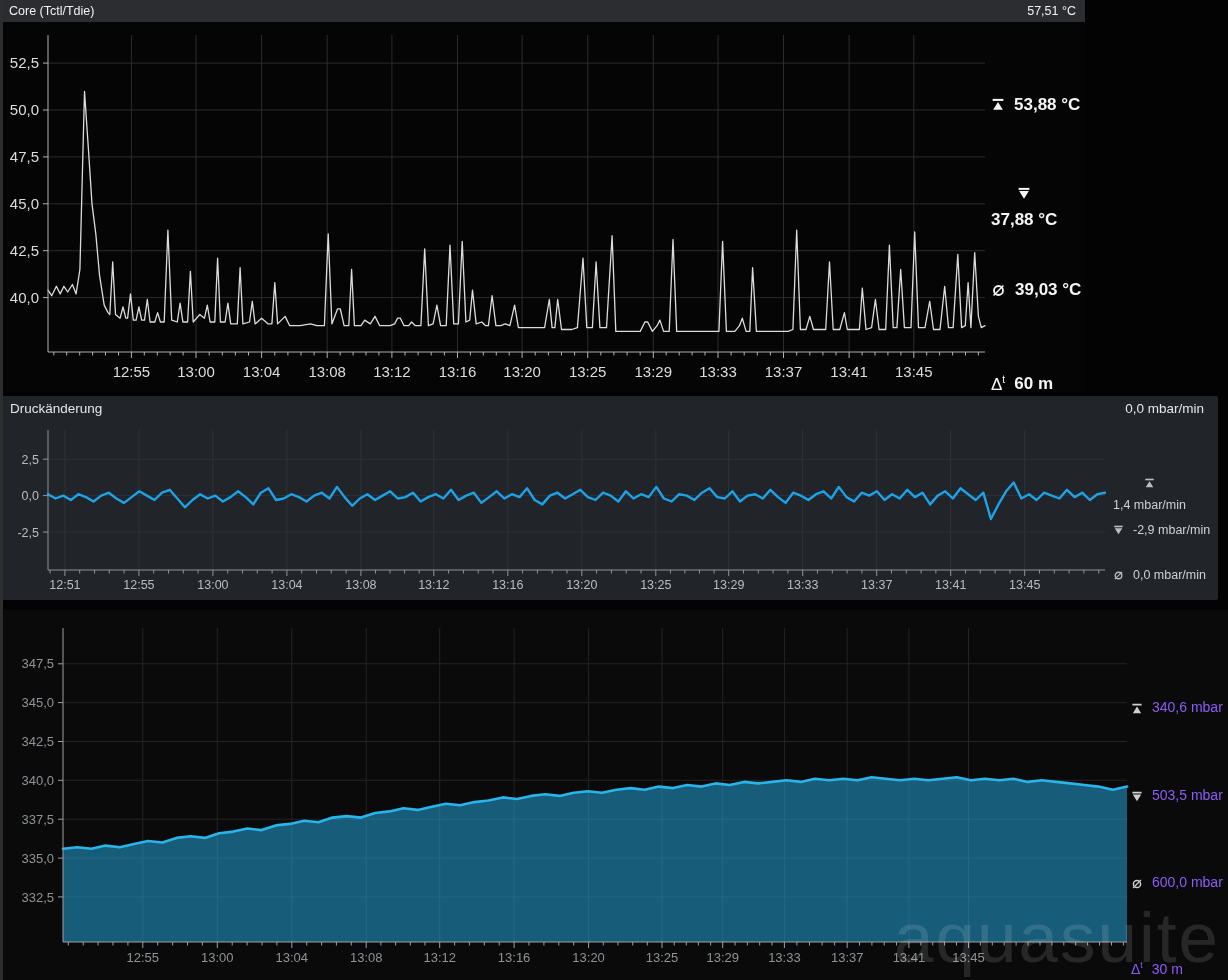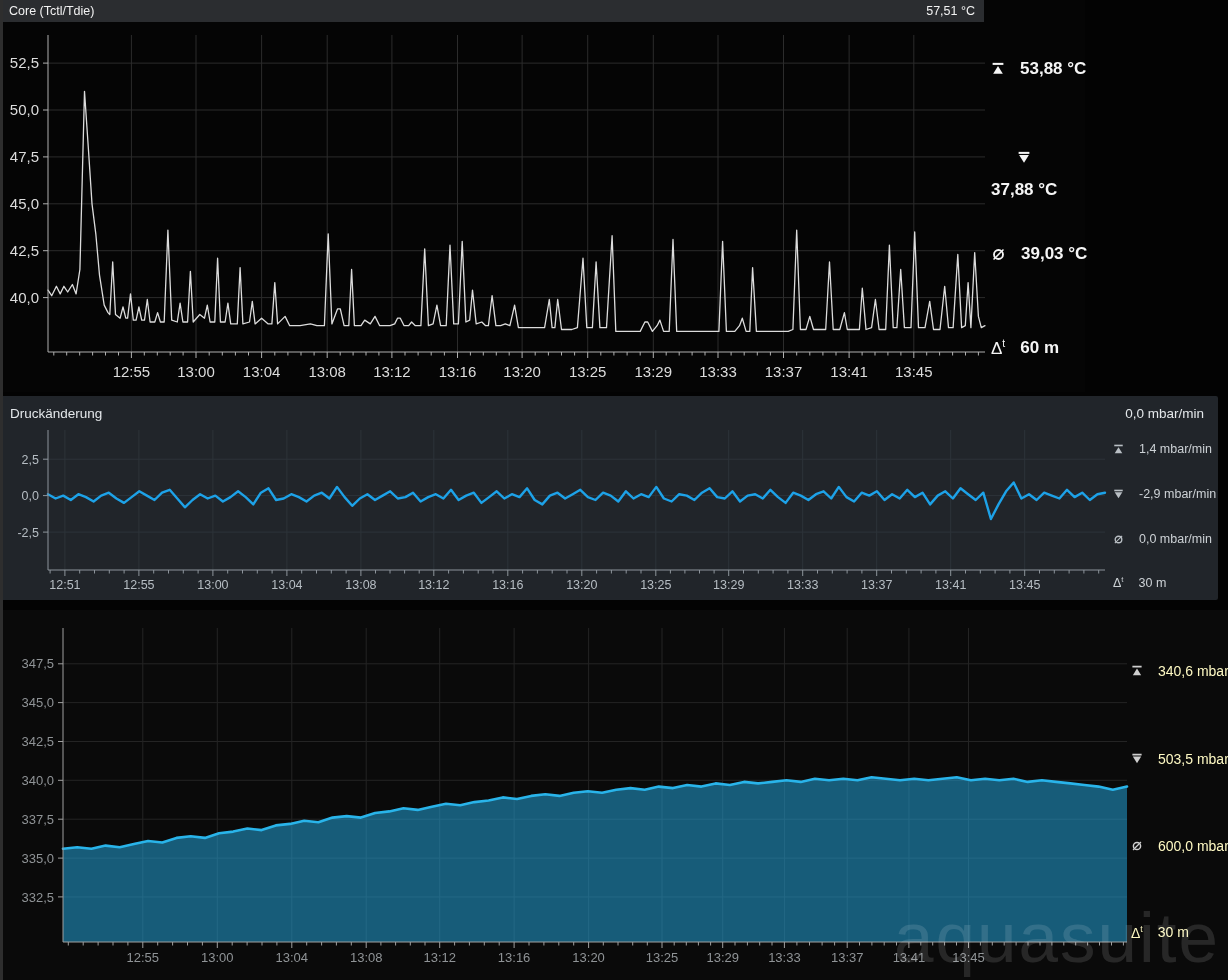--- a/index.html
+++ b/index.html
@@ -9,47 +9,47 @@
     font-family:"Liberation Sans", sans-serif;
     position:relative;
     overflow:hidden;
     color:#e8e8e8;
   }
   .panel { position:absolute; }
 
   
   #panel-core { left:0; top:0; width:1085px; height:392px; background:#050505; }
   #core-header {
-    position:absolute; left:0; top:0; width:984px; height:22px;
+    position:absolute; left:0; top:0; width:1085px; height:22px;
     background:#2b2d30; display:flex; justify-content:space-between; align-items:center;
     padding:0 9px; font-size:12.5px; color:#f2f2f2;
   }
   #svg-core { position:absolute; left:0; top:22px; }
 
   
   #panel-druck { left:0; top:396px; width:1218px; height:204px; background:#21252a; border-radius:2px; }
   #druck-header {
     position:absolute; left:0; top:5px; width:1218px; height:20px;
-    display:flex; justify-content:space-between; align-items:flex-end;
+    display:flex; justify-content:space-between; align-items:flex-start;
     padding:0 14px 0 10px; font-size:13.5px; color:#e3e7ea;
   }
   #svg-druck { position:absolute; left:0; top:0; }
 
   
   #panel-mbar { left:0; top:610px; width:1228px; height:370px; background:#0a0a0a; }
   #svg-mbar { position:absolute; left:0; top:0; }
 
   svg.chart { display:block; }
   svg.chart text { font-family:"Liberation Sans", sans-serif; }
 
   
-  .stat-row { position:absolute; display:flex; align-items:center; gap:15px; white-space:nowrap; }
+  .stat-row { position:absolute; display:flex; align-items:center; gap:9px; white-space:nowrap;margin-top:36px; }
   .core-stat { font-size:17px; font-weight:700; color:#f5f5f5; }
   .druck-stat { font-size:12.5px; color:#ccd1d5; }
-  .mbar-stat { font-size:14px; color:#fef9c3; }
+  .mbar-stat { font-size:14px; color:#8b5cf6;align-items:flex-end; }
   .stat-icon { flex:0 0 auto; display:block; }
   .core-stat .stat-icon { color:#f5f5f5; }
   .druck-stat .stat-icon { color:#b9bfc4; }
   .mbar-stat .stat-icon { color:#cfcfcf; }
   .delta-glyph { font-weight:400; }
   .core-stat .delta-glyph { font-size:17px; }
   .druck-stat .delta-glyph { font-size:12.5px; }
   .mbar-stat .delta-glyph { font-size:14px; }
   .delta-sup { font-size:0.62em; vertical-align:super; }
 
@@ -335,21 +335,21 @@
       <line x1="1054.3" y1="174" x2="1054.3" y2="177.5" stroke="#8d949b" stroke-width="1"></line>
       <line x1="1069.1" y1="174" x2="1069.1" y2="177.5" stroke="#8d949b" stroke-width="1"></line>
       <line x1="1083.9" y1="174" x2="1083.9" y2="177.5" stroke="#8d949b" stroke-width="1"></line>
       <line x1="1098.7" y1="174" x2="1098.7" y2="177.5" stroke="#8d949b" stroke-width="1"></line>
     </svg>
   <div id="druck-header">
     <span>Druckänderung</span>
     <span>0,0 mbar/min</span>
   </div>
 
-  <div class="stat-row druck-stat" style="left:1113px; top:46px;">
+  <div class="stat-row druck-stat" style="left:1113px; top:46px;flex-direction:column;">
     <svg class="stat-icon" width="11" height="11" viewBox="0 0 13 13" fill="currentColor">
         <rect x="1.5" y="0.8" width="10" height="1.9"></rect>
         <path d="M6.5 3.8 L11 11 H2 Z"></path>
       </svg>
     <span>1,4 mbar/min</span>
   </div>
   <div class="stat-row druck-stat" style="left:1113px; top:91px;">
     <svg class="stat-icon" width="11" height="11" viewBox="0 0 13 13" fill="currentColor">
         <rect x="1.5" y="0.8" width="10" height="1.9"></rect>
         <path d="M2 3.8 H11 L6.5 11 Z"></path>

